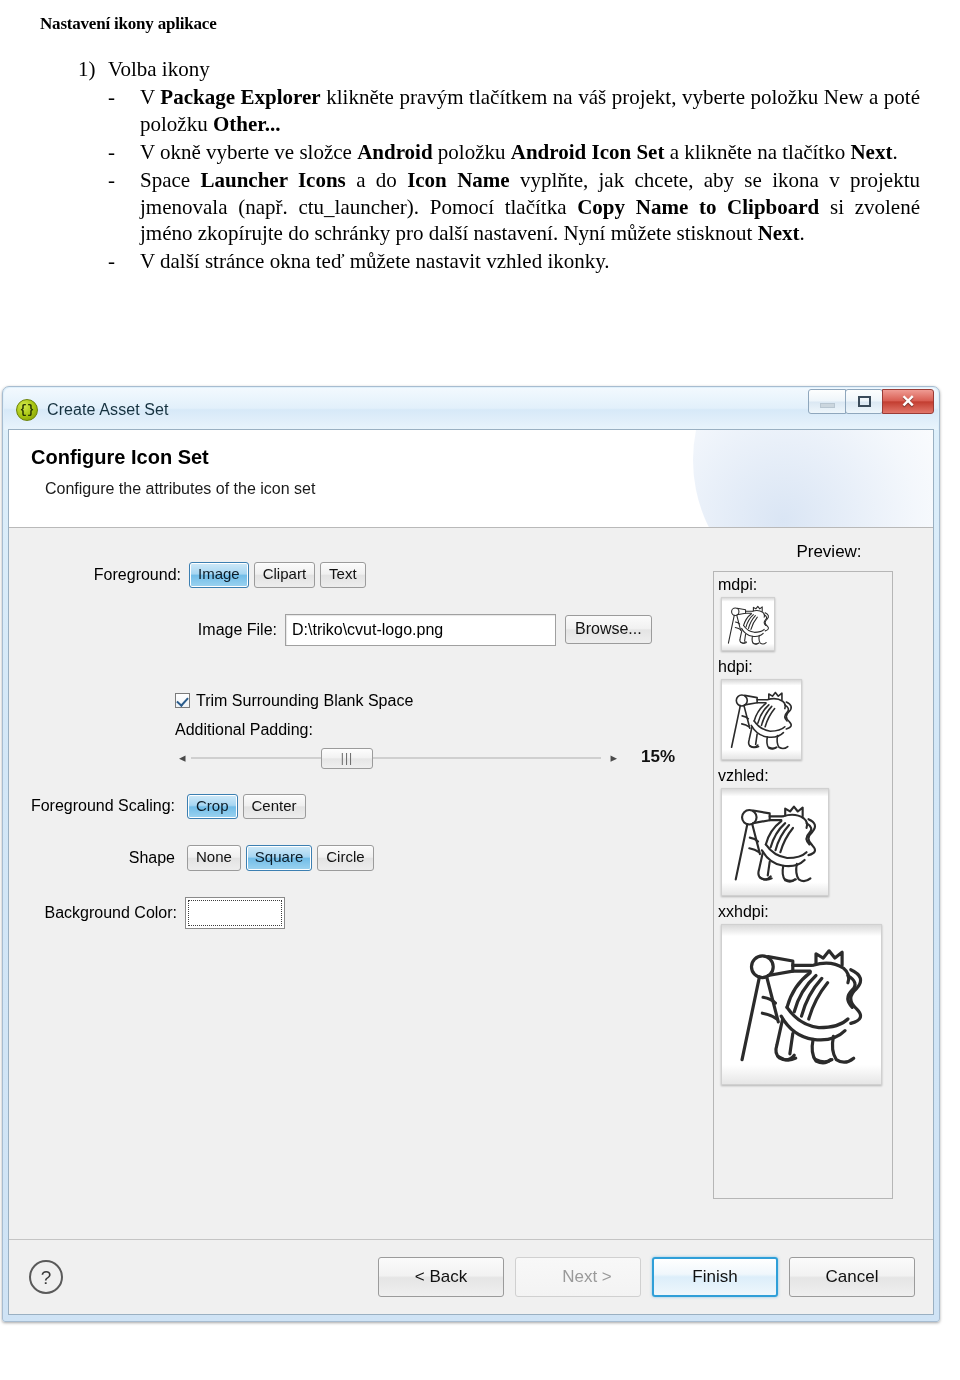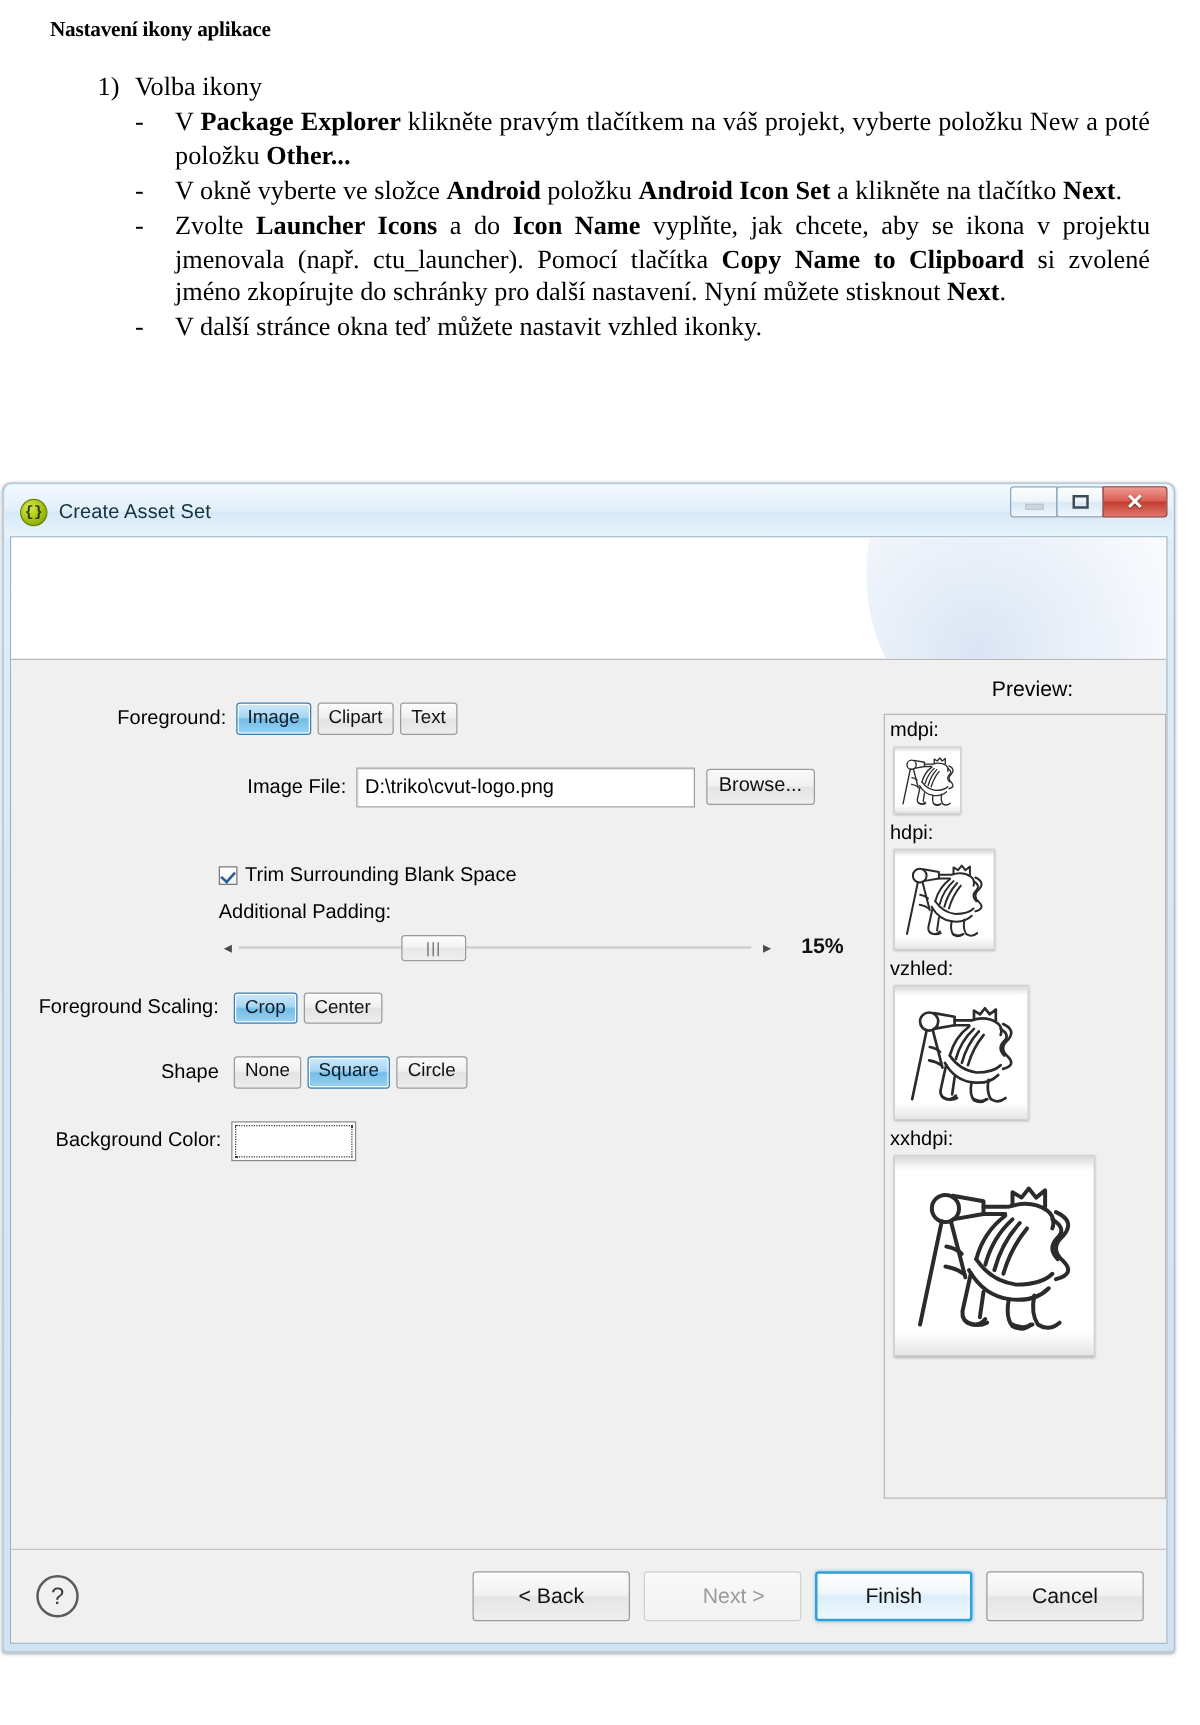--- a/index.html
+++ b/index.html
@@ -305,21 +305,21 @@
     font-family:"Liberation Sans", sans-serif;
   }
   .prev-title{
     font-size:17px;color:#000;
     text-align:center;
     margin-bottom:9px;
     margin-left:26px;
   }
   .prev-box{
     margin-left:14px;
-    width:226px;
+    width:180px;
     height:628px;
     border:1px solid #b6b6b6;
     background:#f0f0f0;
     box-sizing:border-box;
     padding:3px 0 0 3px;
   }
   .dpi-label{
     font-size:16px;color:#000;margin:1px 0 3px 1px;
   }
   .icon-tile{
@@ -400,21 +400,21 @@
         <div class="li-dash">
           <span class="mark">-</span>
           <span class="body"><span>V </span><b>Package Explorer</b><span> klikněte pravým tlačítkem na váš projekt, vyberte položku New a poté položku </span><b>Other...</b></span>
         </div>
         <div class="li-dash">
           <span class="mark">-</span>
           <span class="body"><span>V okně vyberte ve složce </span><b>Android</b><span> položku </span><b>Android Icon Set</b><span> a klikněte na tlačítko </span><b>Next</b><span>.</span></span>
         </div>
         <div class="li-dash">
           <span class="mark">-</span>
-          <span class="body"><span>Zvolte </span><b>Launcher Icons</b><span> a do </span><b>Icon Name</b><span> vyplňte, jak chcete, aby se ikona v projektu jmenovala (např. ctu_launcher). Pomocí tlačítka </span><b>Copy Name to Clipboard</b><span> si zvolené jméno zkopírujte do schránky pro další nastavení. Nyní můžete stisknout </span><b>Next</b><span>.</span></span>
+          <span class="body"><span>Space </span><b>Launcher Icons</b><span> a do </span><b>Icon Name</b><span> vyplňte, jak chcete, aby se ikona v projektu jmenovala (např. ctu_launcher). Pomocí tlačítka </span><b>Copy Name to Clipboard</b><span> si zvolené jméno zkopírujte do schránky pro další nastavení. Nyní můžete stisknout </span><b>Next</b><span>.</span></span>
         </div>
         <div class="li-dash">
           <span class="mark">-</span>
           <span class="body nojust"><span>V další stránce okna teď můžete nastavit vzhled ikonky.</span></span>
         </div>
       </div>
   </div>
 </div>
 
 <div class="dialog-wrap">
@@ -432,20 +432,22 @@
         <span class="glyph-max"></span>
       </div>
       <div class="wb close">
         <span class="glyph-close">✕</span>
       </div>
     </div>
 
     <div class="win-client">
 
       <div class="wiz-header">
+        <div class="wiz-title">Configure Icon Set</div>
+        <div class="wiz-sub">Configure the attributes of the icon set</div>
       </div>
 
       <div class="wiz-body">
 
         <div class="form-col">
 
           <div class="row" style="margin-top:18px;">
             <div class="lbl" style="width:172px;">Foreground:</div>
             <div style="margin-left:8px;display:flex;">
               <div class="tbtn sel">Image</div>

